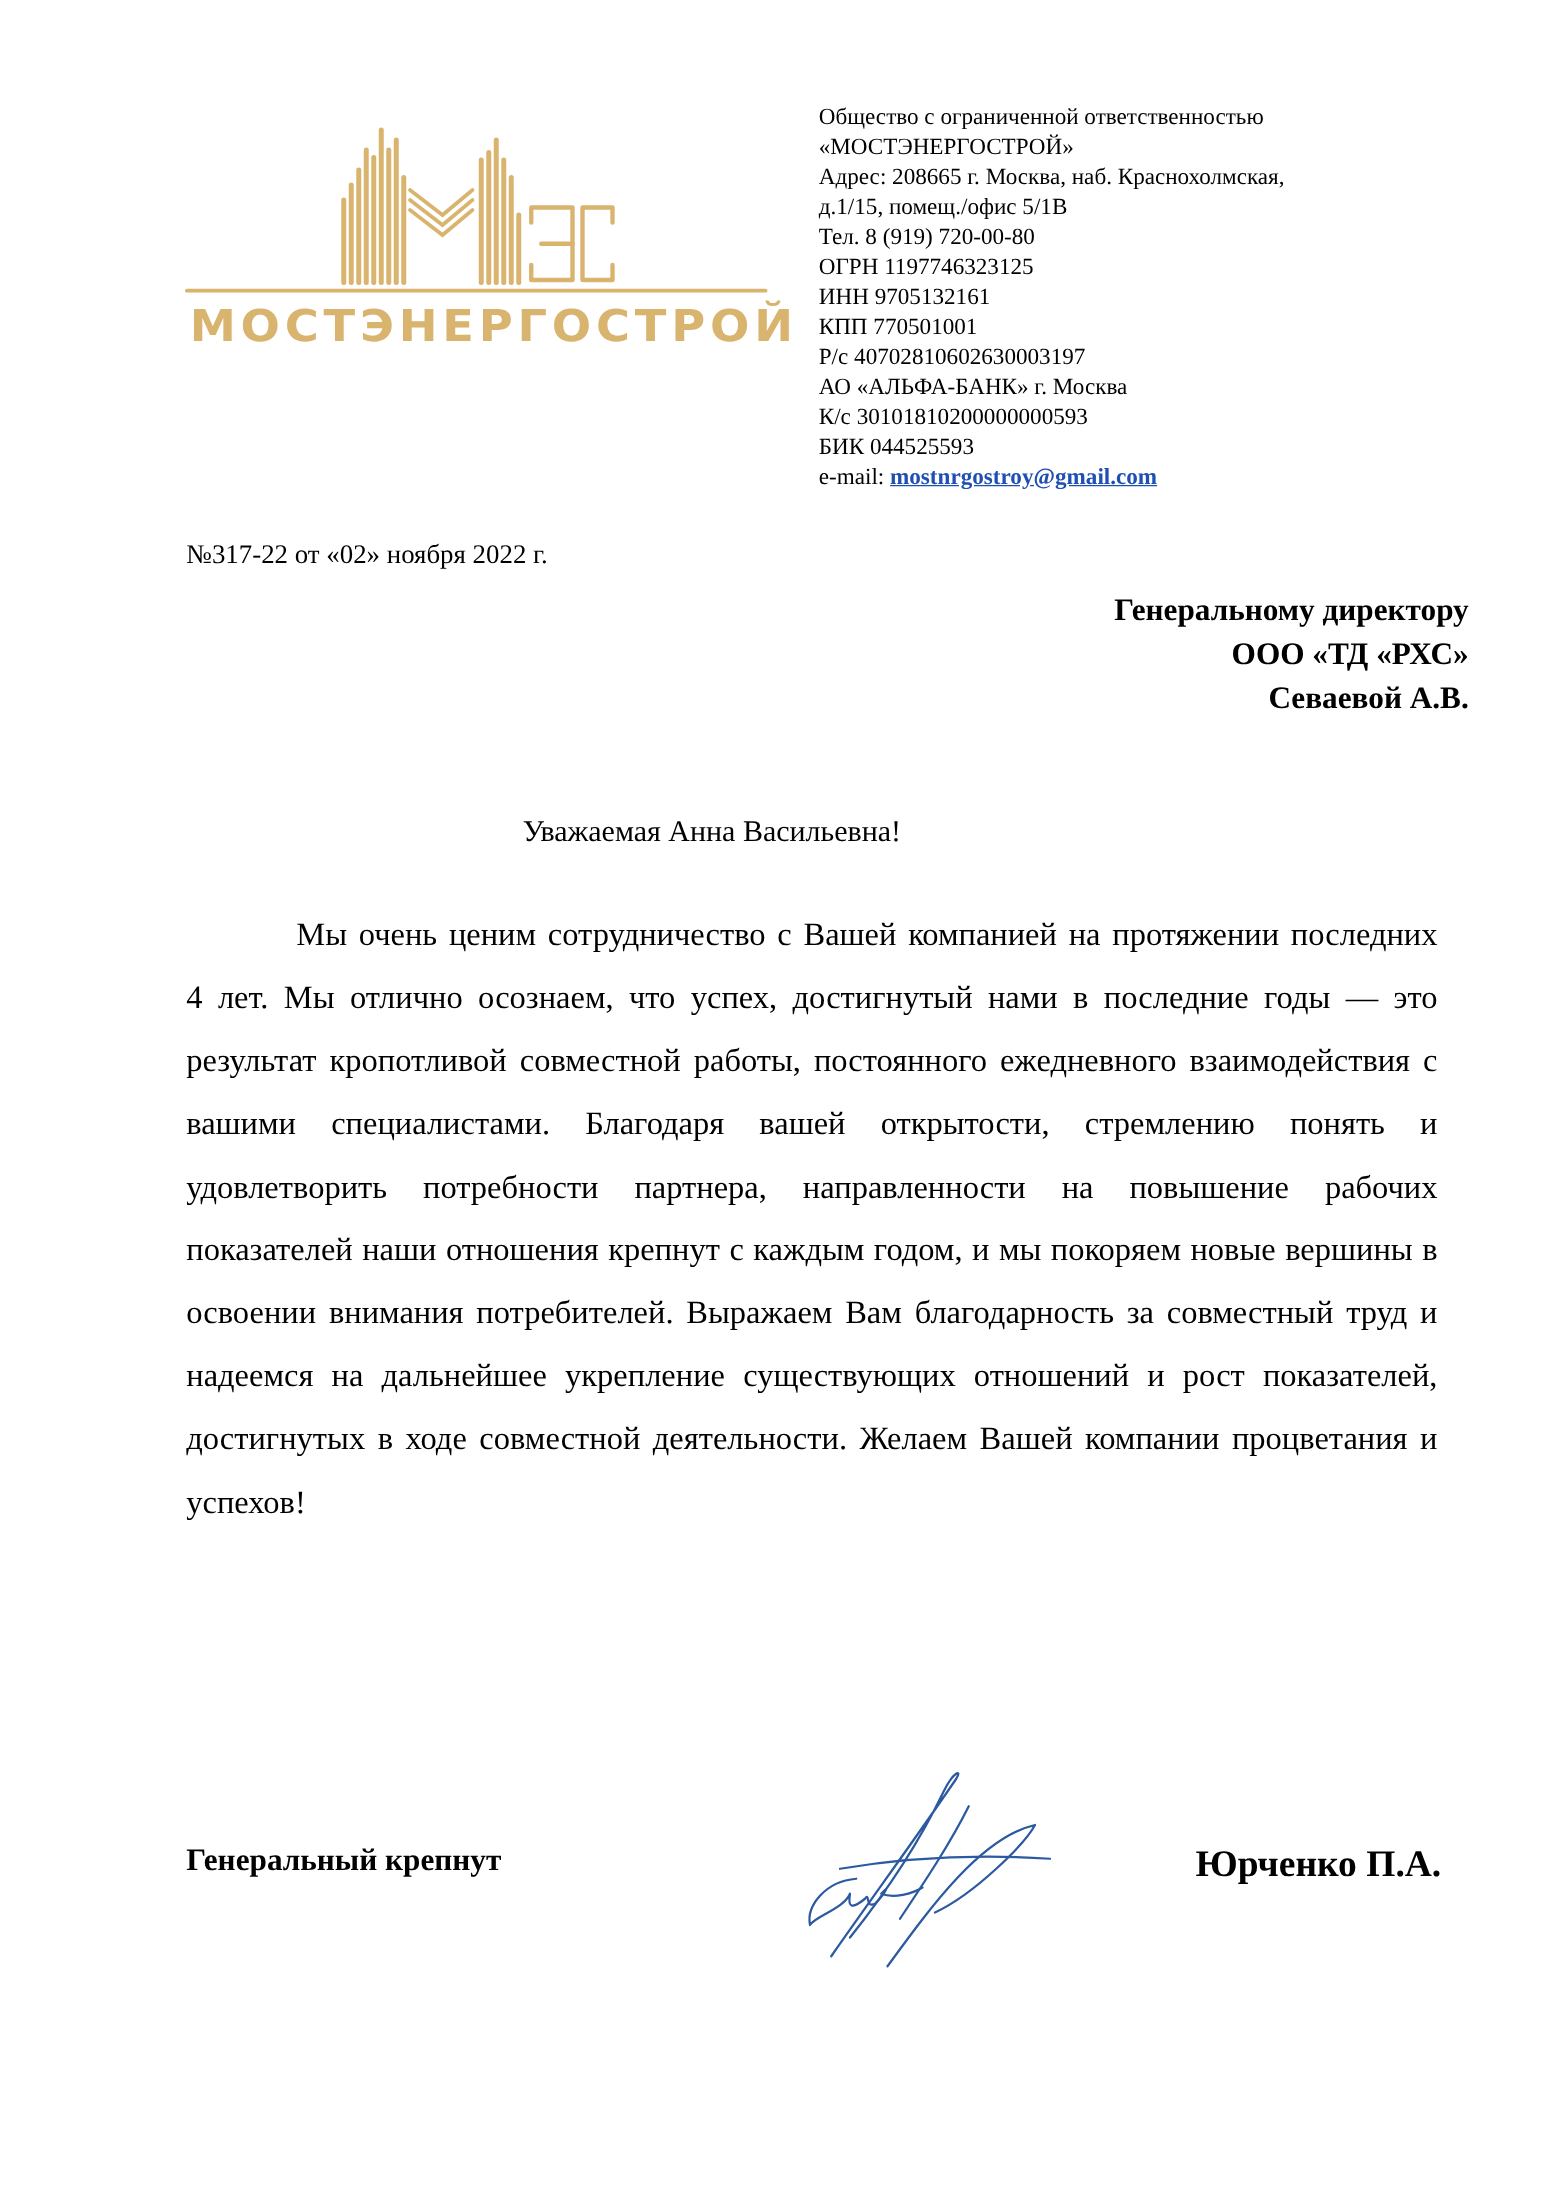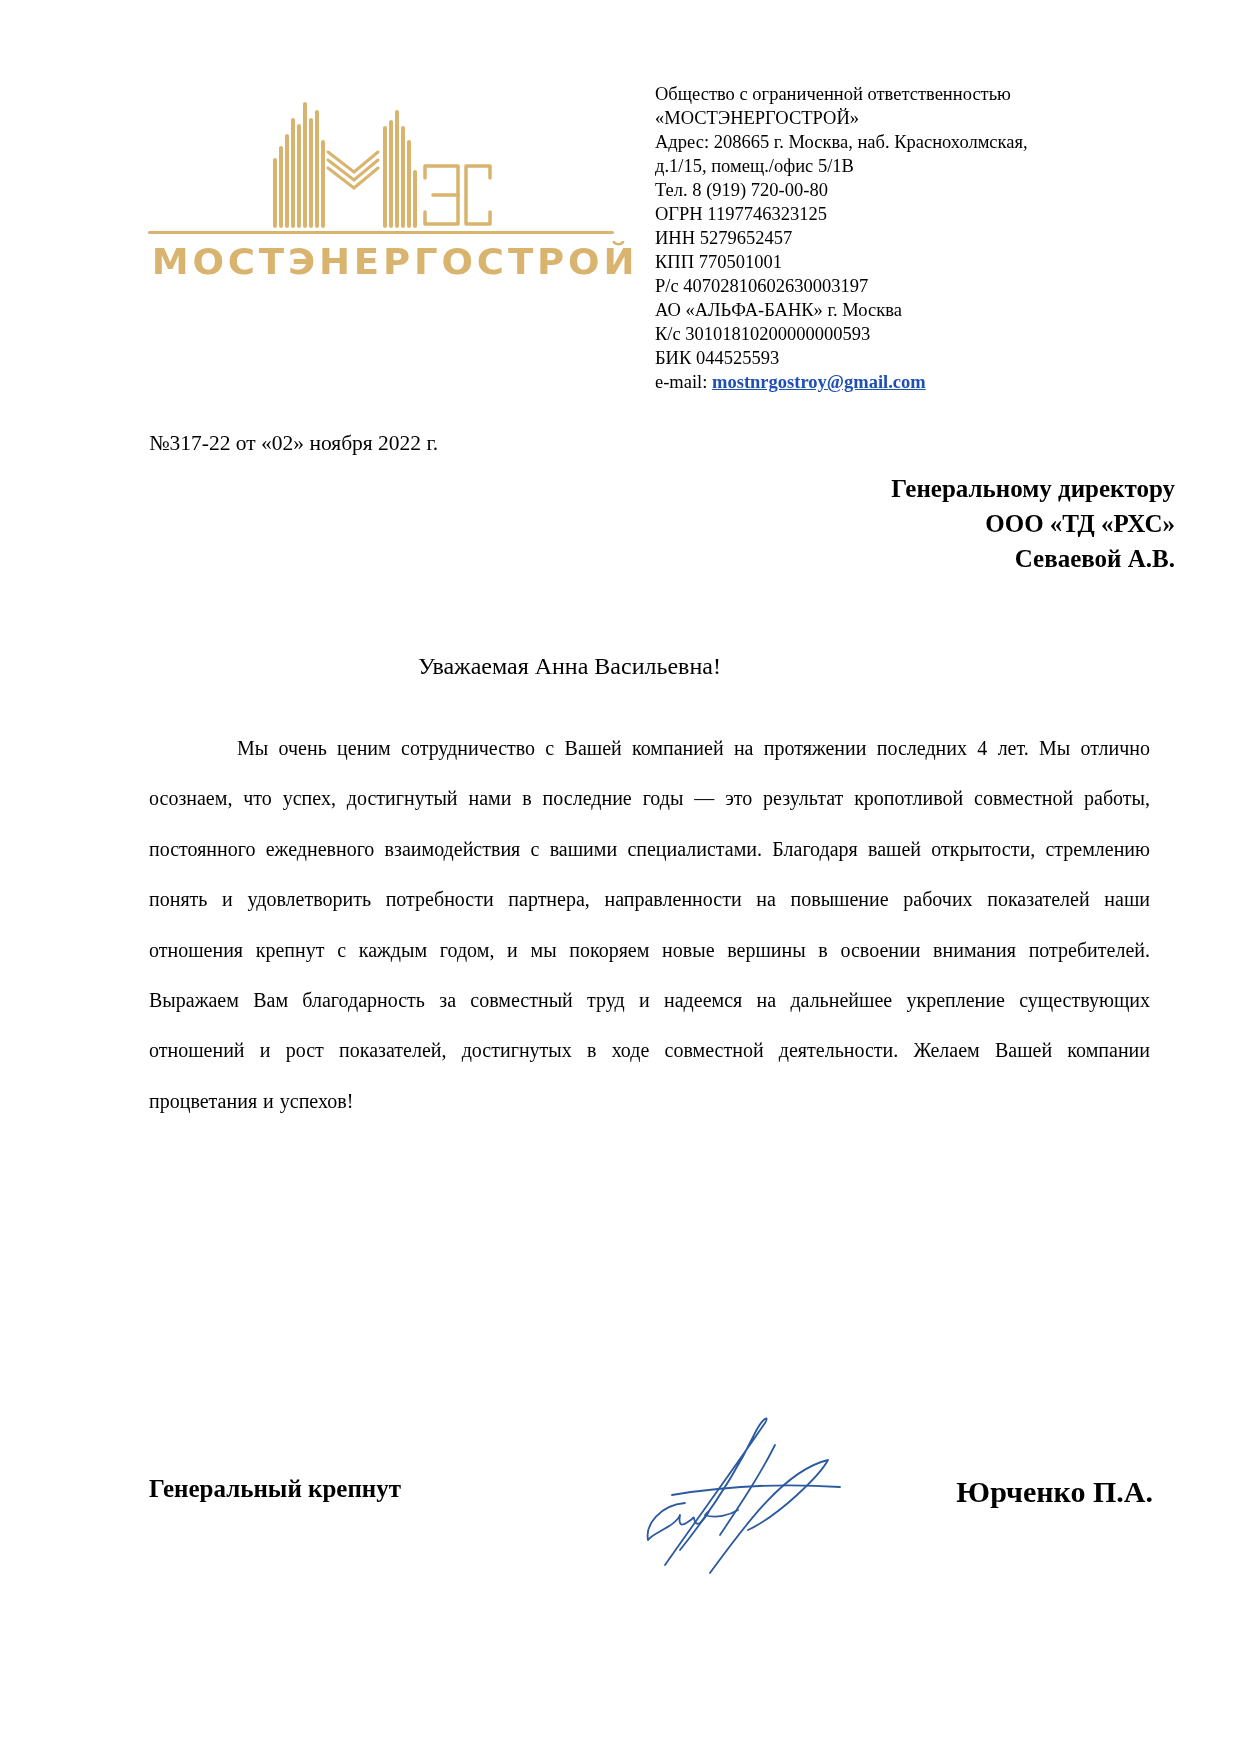--- a/index.html
+++ b/index.html
@@ -24,21 +24,21 @@
     #outgoing { left: 149px; top: 431px; font-size: 21.5px; white-space: nowrap; }
 
     
     #addressee { right: 66px; top: 471px; text-align: right; font-weight: bold;
                  font-size: 25px; line-height: 35px; }
 
     
     #greeting { left: 0; width: 1139px; top: 653px; text-align: center; font-size: 24px; }
 
     
-    #body-text { left: 149px; top: 723px; width: 1001px; font-size: 20px; line-height: 50.4px;
+    #body-text { left: 149px; top: 723px; width: 1001px; font-size: 26px; line-height: 50.4px;
                  text-align: justify; text-indent: 88px; word-spacing: 1px; }
 
     
     #sig-title { left: 149px; top: 1475px; font-weight: bold; font-size: 25px; white-space: nowrap; }
     #sig-name { right: 88px; top: 1475px; font-weight: bold; font-size: 30px; white-space: nowrap; }
     #signature { left: 620px; top: 1415px; width: 240px; height: 180px; }
   </style>
 </head>
 <body>
 
@@ -81,21 +81,21 @@
   <div class="wordmark">МОСТЭНЕРГОСТРОЙ</div>
 </div>
 
 <div id="requisites" class="abs">
   <div class="line">Общество с ограниченной ответственностью</div>
   <div class="line">«МОСТЭНЕРГОСТРОЙ»</div>
   <div class="line">Адрес: 208665 г. Москва, наб. Краснохолмская,</div>
   <div class="line">д.1/15, помещ./офис 5/1В</div>
   <div class="line">Тел.  8 (919) 720-00-80</div>
   <div class="line">ОГРН 1197746323125</div>
-  <div class="line">ИНН 5279652457</div>
+  <div class="line">ИНН 9705132161</div>
   <div class="line">КПП 770501001</div>
   <div class="line">Р/с 40702810602630003197</div>
   <div class="line">АО «АЛЬФА-БАНК» г. Москва</div>
   <div class="line">К/с  30101810200000000593</div>
   <div class="line">БИК 044525593</div>
   <div class="line">
     <span style="white-space:pre">e-mail: </span><a href="mailto:mostnrgostroy@gmail.com" style="color: rgb(31, 79, 179); font-weight: bold;">mostnrgostroy@gmail.com</a>
   </div>
 </div>
 

